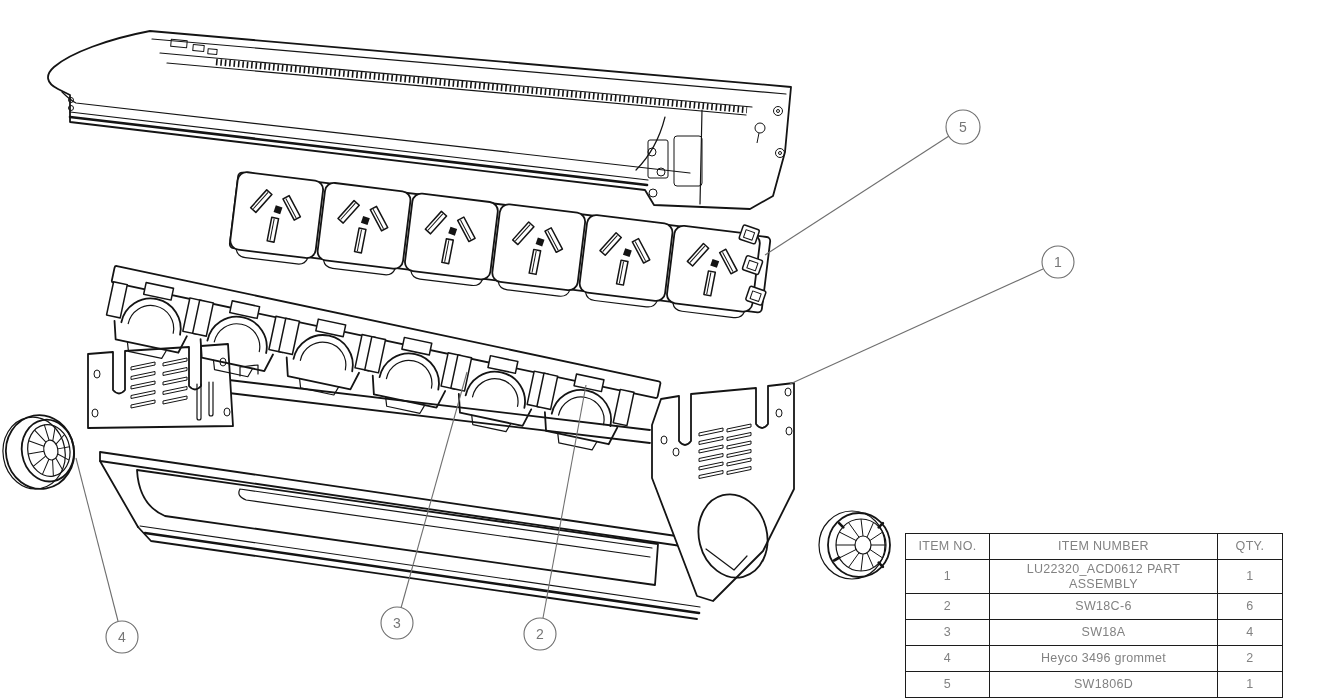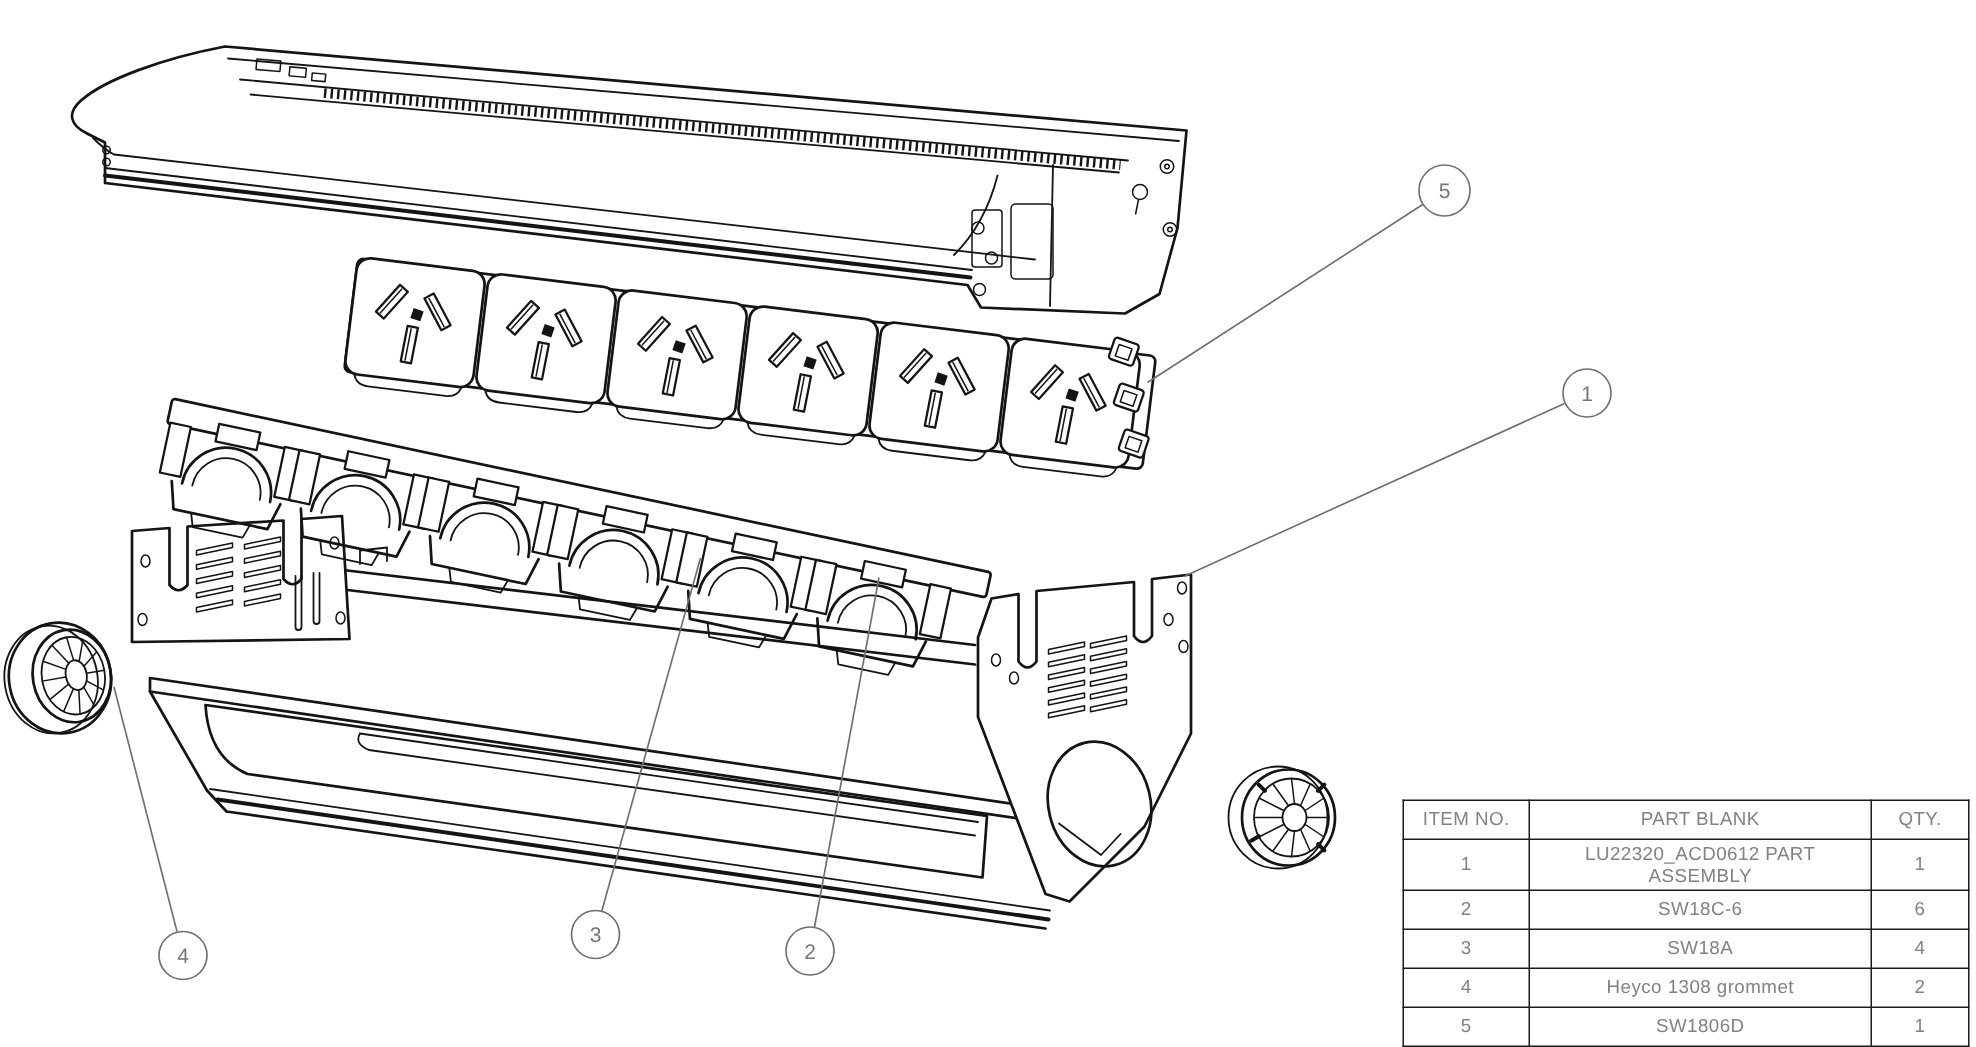--- a/index.html
+++ b/index.html
@@ -13,21 +13,21 @@
   .lnf {fill:#fff;stroke:#141414;stroke-width:1.5;stroke-linejoin:round;}
   .fw  {fill:#fff;stroke:#141414;stroke-width:1.8;stroke-linejoin:round;}
   .th  {fill:none;stroke:#141414;stroke-width:1;stroke-linejoin:round;}
   .thick{fill:none;stroke:#141414;stroke-width:2.6;stroke-linecap:round;}
   .hatch{fill:none;stroke:#141414;stroke-width:6.5;stroke-dasharray:1.6 2.8;}
   .callout{fill:none;stroke:#6f6f6f;stroke-width:1.1;}
   .bncirc{fill:#fff;stroke:#6f6f6f;stroke-width:1.1;}
   .bn{font-family:"Liberation Sans",sans-serif;font-size:14px;fill:#767676;text-anchor:middle;}
 
   
-  table.bom{position:absolute;left:935px;top:533px;border-collapse:collapse;
+  table.bom{position:absolute;left:905px;top:533px;border-collapse:collapse;
             table-layout:fixed;background:#fff;
             font-family:"Liberation Sans",sans-serif;font-size:12.5px;color:#828282;
             letter-spacing:0.3px;text-align:center;}
   table.bom th,table.bom td{border:1.2px solid #1c1c1c;font-weight:normal;
             vertical-align:middle;line-height:1.2;padding:1px 4px;}
   table.bom td.part,table.bom th.part{padding:1px 22px;}
   table.bom thead tr{height:26px;}
   table.bom tbody tr{height:26px;}
   table.bom tbody tr.tall{height:34px;}
 </style>
@@ -261,21 +261,21 @@
 
 <table class="bom">
   <colgroup>
     <col style="width:84px">
         <col style="width:228px">
         <col style="width:65px">
   </colgroup>
   <thead>
     <tr>
       <th>ITEM NO.</th>
-      <th class="part">PART BLANK</th>
+      <th class="part">ITEM NUMBER</th>
       <th>QTY.</th>
     </tr>
   </thead>
   <tbody>
     <tr class="tall">
       <td>1</td>
       <td class="part">LU22320_ACD0612 PART ASSEMBLY</td>
       <td>1</td>
     </tr>
     <tr>
@@ -283,21 +283,21 @@
       <td class="part">SW18C-6</td>
       <td>6</td>
     </tr>
     <tr>
       <td>3</td>
       <td class="part">SW18A</td>
       <td>4</td>
     </tr>
     <tr>
       <td>4</td>
-      <td class="part">Heyco 1308 grommet</td>
+      <td class="part">Heyco 3496 grommet</td>
       <td>2</td>
     </tr>
     <tr>
       <td>5</td>
       <td class="part">SW1806D</td>
       <td>1</td>
     </tr>
   </tbody>
 </table>
 

